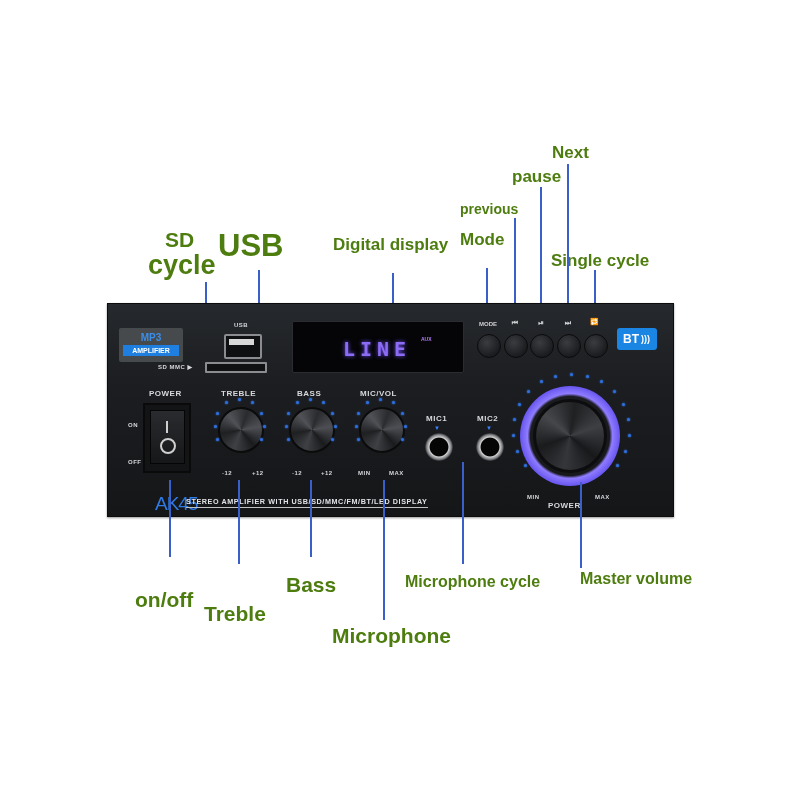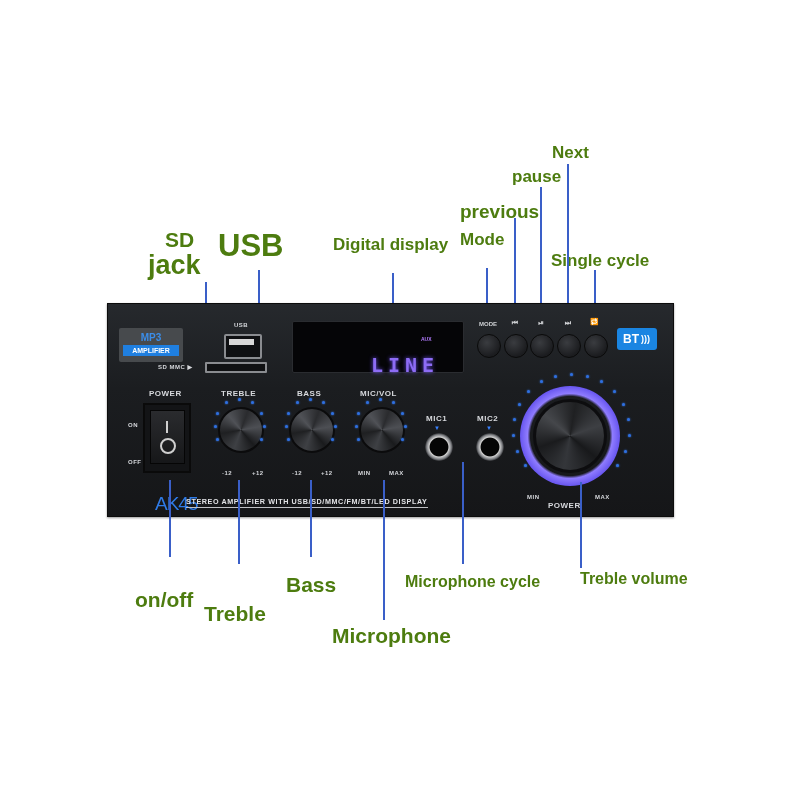--- a/index.html
+++ b/index.html
@@ -9,46 +9,46 @@
   .panel { position:absolute; left:107px; top:303px; width:565px; height:212px; background:linear-gradient(#26292d, #1b1d20 40%, #151618); border:1px solid #0c0c0c; box-shadow:0 1px 2px rgba(0,0,0,0.4); }
   .silk { position:absolute; color:#d6d8dc; font-size:8px; font-weight:bold; letter-spacing:0.5px; white-space:nowrap; line-height:1; }
   .tiny { font-size:6px; font-weight:bold; }
   .badge { position:absolute; left:11px; top:24px; width:64px; height:34px; background:#474a4d; border-radius:2px; }
   .badge .mp3 { position:absolute; left:0; right:0; top:4px; text-align:center; color:#3b8de8; font-weight:bold; font-size:10px; }
   .badge .amp { position:absolute; left:4px; right:4px; top:17px; height:11px; background:#1f7fe0; color:#fff; font-size:7px; font-weight:bold; text-align:center; line-height:11px; }
   .usb-port { position:absolute; left:116px; top:30px; width:34px; height:21px; border:2px solid #8a8c90; border-radius:2px; background:#0f1012; }
   .usb-port .tongue { position:absolute; left:3px; top:3px; width:25px; height:6px; background:#d8d8d8; }
   .sd-slot { position:absolute; left:97px; top:58px; width:58px; height:7px; border:2px solid #8a8c90; border-radius:1px; background:#101113; }
   .display { position:absolute; left:184px; top:17px; width:170px; height:50px; background:#050507; border:1px solid #2a2c30; border-radius:2px; }
-  .display .txt { position:absolute; left:50px; top:31px; color:#8d6cf5; font-family:"DejaVu Sans Mono", monospace; font-size:20px; letter-spacing:5px; font-weight:bold; text-shadow:0 0 4px #6e52f0;margin-left:28px; }
+  .display .txt { position:absolute; left:50px; top:15px; color:#8d6cf5; font-family:"DejaVu Sans Mono", monospace; font-size:20px; letter-spacing:5px; font-weight:bold; text-shadow:0 0 4px #6e52f0; }
   .display .aux { position:absolute; left:128px; top:14px; color:#b37cff; font-size:5px; font-weight:bold; }
   .btn { position:absolute; top:30px; width:22px; height:22px; border-radius:50%; background:radial-gradient(circle at 40% 35%, #3a3c40, #1b1c1f 70%); border:1px solid #0a0a0a; }
   .btn-label { position:absolute; top:17px; color:#cfd1d4; font-size:6px; font-weight:bold; text-align:center; width:30px; }
   .bt { position:absolute; left:509px; top:24px; width:40px; height:22px; background:#1a85e2; border-radius:3px; color:#fff; font-weight:bold; font-size:12px; line-height:22px; padding-left:6px; box-sizing:border-box; }
   .switch-frame { position:absolute; left:35px; top:99px; width:44px; height:66px; border:2px solid #0a0a0a; background:#131416; }
   .switch { position:absolute; left:5px; top:5px; width:33px; height:52px; background:linear-gradient(#2a2b2e,#161719); border:1px solid #050505; }
   .switch .i { position:absolute; left:15px; top:10px; width:2px; height:12px; background:#cfcfcf; }
   .switch .o { position:absolute; left:9px; top:27px; width:12px; height:12px; border:2px solid #cfcfcf; border-radius:50%; }
   .knob { position:absolute; border-radius:50%; background:conic-gradient(from 20deg,#2a2b2e,#4d4f54,#1a1b1d,#3e4044,#1f2022,#505257,#2a2b2e); border:2px solid #0b0b0c; }
   .dot { position:absolute; width:3px; height:3px; border-radius:50%; background:#2e6fe0; box-shadow:0 0 2px #3a82ff; }
   .jack { position:absolute; width:28px; height:28px; border-radius:50%; background:radial-gradient(circle,#050505 45%,#cfcfcf 50%,#7f8185 62%,#1b1c1f 72%); }
   .vol-ring { position:absolute; left:412px; top:82px; width:100px; height:100px; border-radius:50%; background:radial-gradient(circle, transparent 56%, #8f7cff 60%, #6a58f0 70%, #3b2fb8 76%, transparent 80%); }
   .vol-knob { position:absolute; left:425px; top:95px; width:74px; height:74px; border-radius:50%; background:conic-gradient(from 10deg,#1f2022,#3d3f43,#18191b,#34363a,#1a1b1d,#45474b,#1f2022); border:3px solid #0d0d0f; box-sizing:border-box; }
   .model { position:absolute; left:47px; top:189px; color:#2f7be6; font-size:19px; font-family:"Liberation Sans", sans-serif; letter-spacing:-1px; }
   .tagline { position:absolute; left:78px; top:193px; color:#e2e3e6; font-size:7.2px; font-weight:bold; letter-spacing:0.6px; border-bottom:1px solid #bfc1c5; padding-bottom:1px; white-space:nowrap; }
 </style>
 </head>
 <body>
 
 <div class="callout" style="left:165px;top:229px;font-size:21px;">SD</div>
-<div class="callout" style="left:148px;top:252px;font-size:27px;">jack</div>
+<div class="callout" style="left:148px;top:252px;font-size:27px;">cycle</div>
 <div class="callout" style="left:218px;top:230px;font-size:31px;">USB</div>
 <div class="callout" style="left:333px;top:236px;font-size:17px;">Digital display</div>
 <div class="callout" style="left:460px;top:231px;font-size:17px;">Mode</div>
-<div class="callout" style="left:460px;top:202px;font-size:19px;">previous</div>
+<div class="callout" style="left:460px;top:202px;font-size:14px;">previous</div>
 <div class="callout" style="left:512px;top:168px;font-size:17px;">pause</div>
 <div class="callout" style="left:552px;top:144px;font-size:17px;">Next</div>
 <div class="callout" style="left:551px;top:252px;font-size:17px;">Single cycle</div>
 
 <div class="line" style="left:205px;top:282px;height:85px;"></div>
 <div class="line" style="left:258px;top:270px;height:62px;"></div>
 <div class="line" style="left:392px;top:273px;height:55px;"></div>
 <div class="line" style="left:486px;top:268px;height:50px;"></div>
 <div class="line" style="left:514px;top:218px;height:100px;"></div>
 <div class="line" style="left:540px;top:187px;height:131px;"></div>
@@ -182,13 +182,13 @@
 <div class="line" style="left:310px;top:480px;height:77px;"></div>
 <div class="line" style="left:383px;top:480px;height:140px;"></div>
 <div class="line" style="left:462px;top:462px;height:102px;"></div>
 <div class="line" style="left:580px;top:482px;height:86px;"></div>
 
 <div class="callout" style="left:135px;top:589px;font-size:21px;text-align:center;">on/off</div>
 <div class="callout" style="left:204px;top:603px;font-size:21px;">Treble</div>
 <div class="callout" style="left:286px;top:574px;font-size:21px;">Bass</div>
 <div class="callout" style="left:332px;top:625px;font-size:21px;">Microphone</div>
 <div class="callout" style="left:405px;top:574px;font-size:16px;">Microphone cycle</div>
-<div class="callout" style="left:580px;top:571px;font-size:16px;">Treble volume</div>
+<div class="callout" style="left:580px;top:571px;font-size:16px;">Master volume</div>
 
 </body></html>

